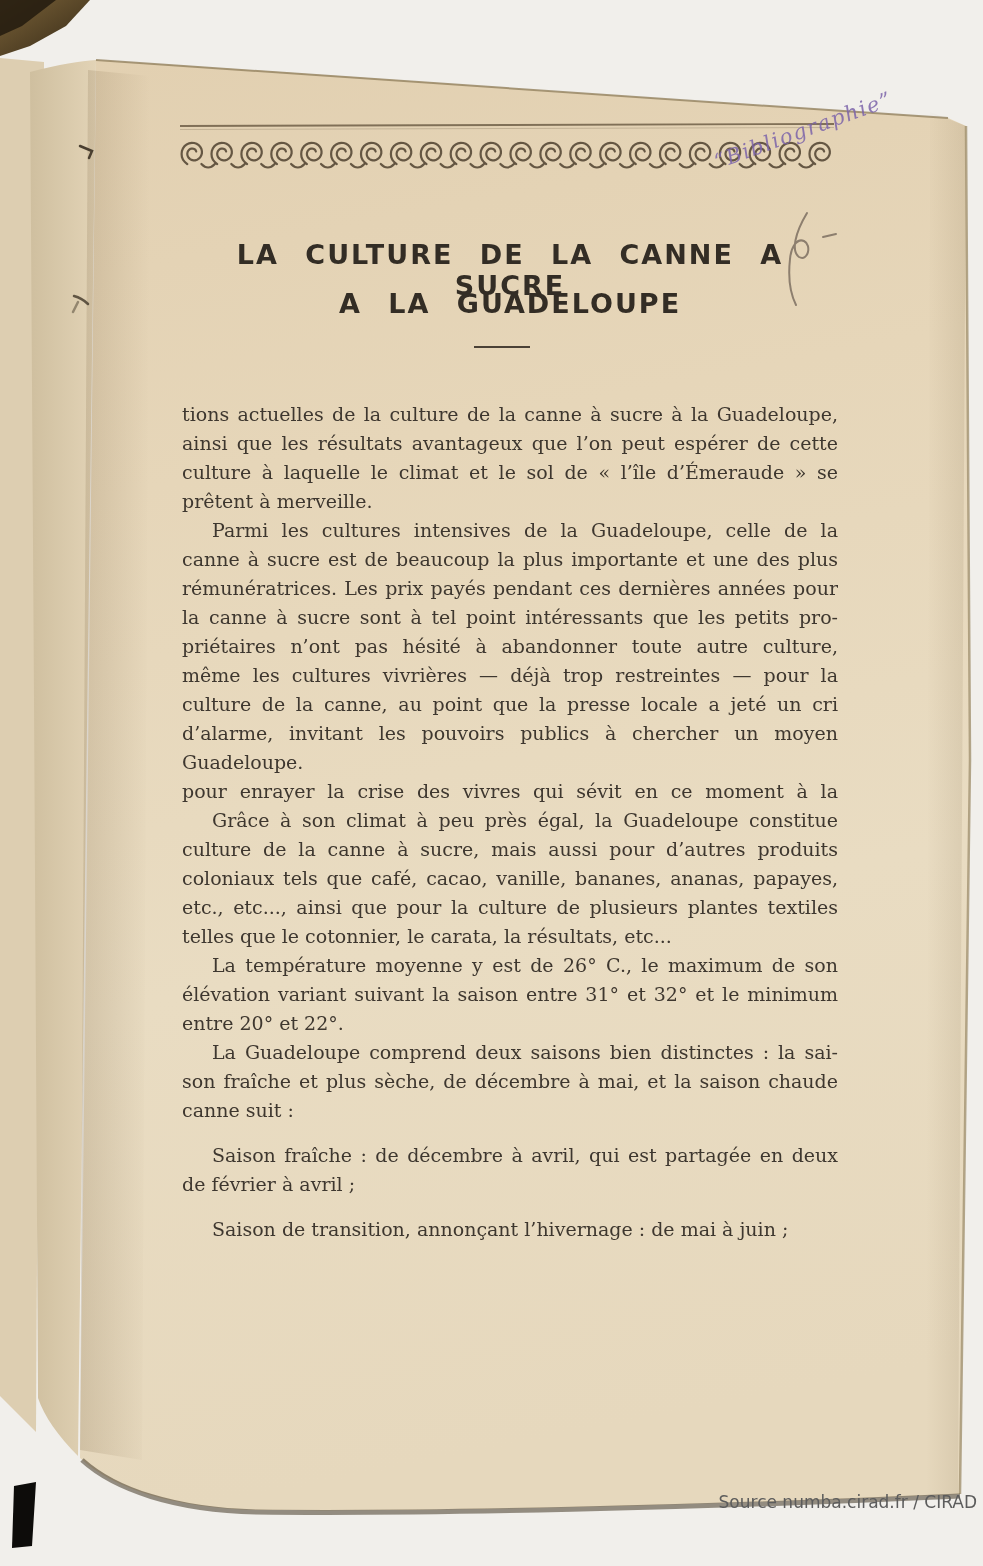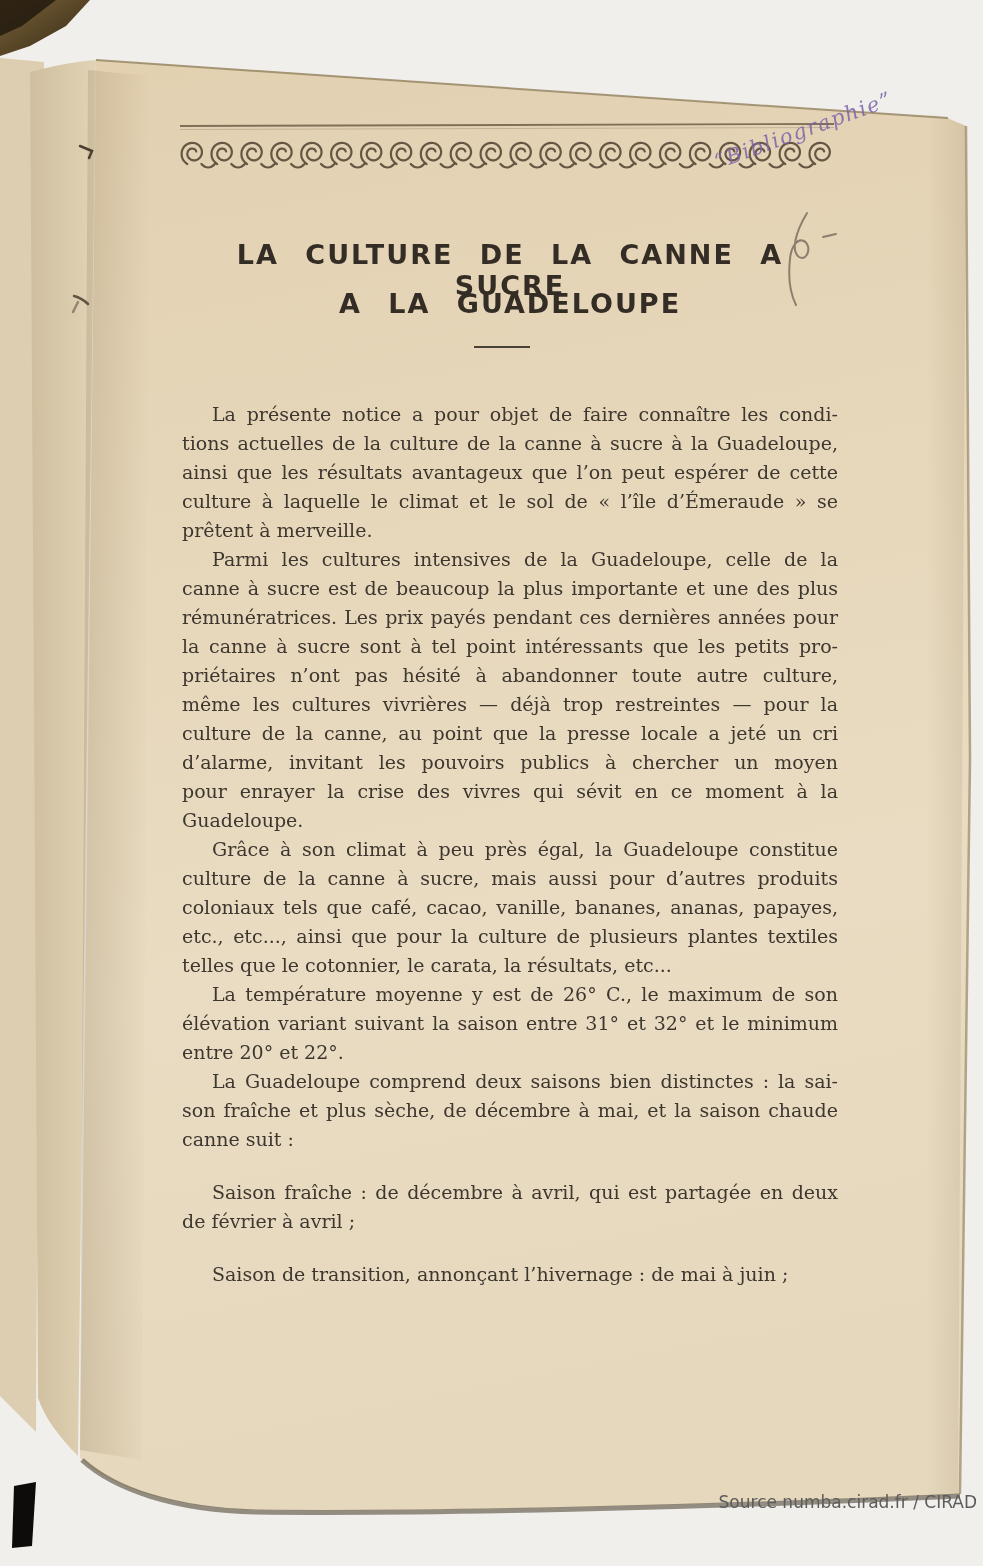--- a/index.html
+++ b/index.html
@@ -26,21 +26,21 @@
     font-family:"DejaVu Sans",sans-serif;font-weight:700;font-size:27px;
     letter-spacing:2px;word-spacing:15px;color:#332d25}
   .title1{top:239px}
   .title2{top:288px}
   .divider{position:absolute;left:474px;top:346px;width:56px;height:2px;background:#4a4136}
 
   
   #body-text{position:absolute;left:182px;top:400px;width:656px;
     font-family:"DejaVu Serif",serif;font-size:19px;line-height:29px;color:#3e372f}
   .para{margin:0}
-  .space-before{margin-top:24px}
+  .space-before{margin-top:16px}
   .tline{text-align:justify;text-align-last:justify;height:29px;overflow:hidden}
   .tlast{text-align-last:left}
   .tindent{padding-left:30px}
 
   
   .footer{position:absolute;right:6px;top:1492px;
     font-family:"DejaVu Sans",sans-serif;font-size:17px;color:#5c5c5c}
 </style>
 </head>
 <body>
@@ -152,37 +152,36 @@
     <path d="M28,6 C16,26 12,44 20,50 C29,55 33,38 25,34 C18,31 12,40 11,52 C9,70 11,86 17,98"></path>
     <path d="M44,30 L57,27"></path>
   </svg>
 
   <div class="title1">LA CULTURE DE LA CANNE A SUCRE</div>
   <div class="title2">A LA GUADELOUPE</div>
   <div class="divider"></div>
 
   <div id="body-text">
       <div class="para">
-        <div class="tline tindent">La présente notice a pour objet de faire connaître les condi-</div>
         <div class="tline">tions actuelles de la culture de la canne à sucre à la Guadeloupe,</div>
         <div class="tline">ainsi que les résultats avantageux que l’on peut espérer de cette</div>
         <div class="tline">culture à laquelle le climat et le sol de « l’île d’Émeraude » se</div>
         <div class="tline tlast">prêtent à merveille.</div>
       </div>
       <div class="para">
         <div class="tline tindent">Parmi les cultures intensives de la Guadeloupe, celle de la</div>
         <div class="tline">canne à sucre est de beaucoup la plus importante et une des plus</div>
         <div class="tline">rémunératrices. Les prix payés pendant ces dernières années pour</div>
         <div class="tline">la canne à sucre sont à tel point intéressants que les petits pro-</div>
         <div class="tline">priétaires n’ont pas hésité à abandonner toute autre culture,</div>
         <div class="tline">même les cultures vivrières — déjà trop restreintes — pour la</div>
         <div class="tline">culture de la canne, au point que la presse locale a jeté un cri</div>
         <div class="tline">d’alarme, invitant les pouvoirs publics à chercher un moyen</div>
+        <div class="tline tlast">Guadeloupe.</div>
         <div class="tline">pour enrayer la crise des vivres qui sévit en ce moment à la</div>
-        <div class="tline tlast">Guadeloupe.</div>
       </div>
       <div class="para">
         <div class="tline tindent">Grâce à son climat à peu près égal, la Guadeloupe constitue</div>
         <div class="tline">culture de la canne à sucre, mais aussi pour d’autres produits</div>
         <div class="tline">coloniaux tels que café, cacao, vanille, bananes, ananas, papayes,</div>
         <div class="tline">etc., etc..., ainsi que pour la culture de plusieurs plantes textiles</div>
         <div class="tline tlast">telles que le cotonnier, le carata, la résultats, etc...</div>
       </div>
       <div class="para">
         <div class="tline tindent">La température moyenne y est de 26° C., le maximum de son</div>

